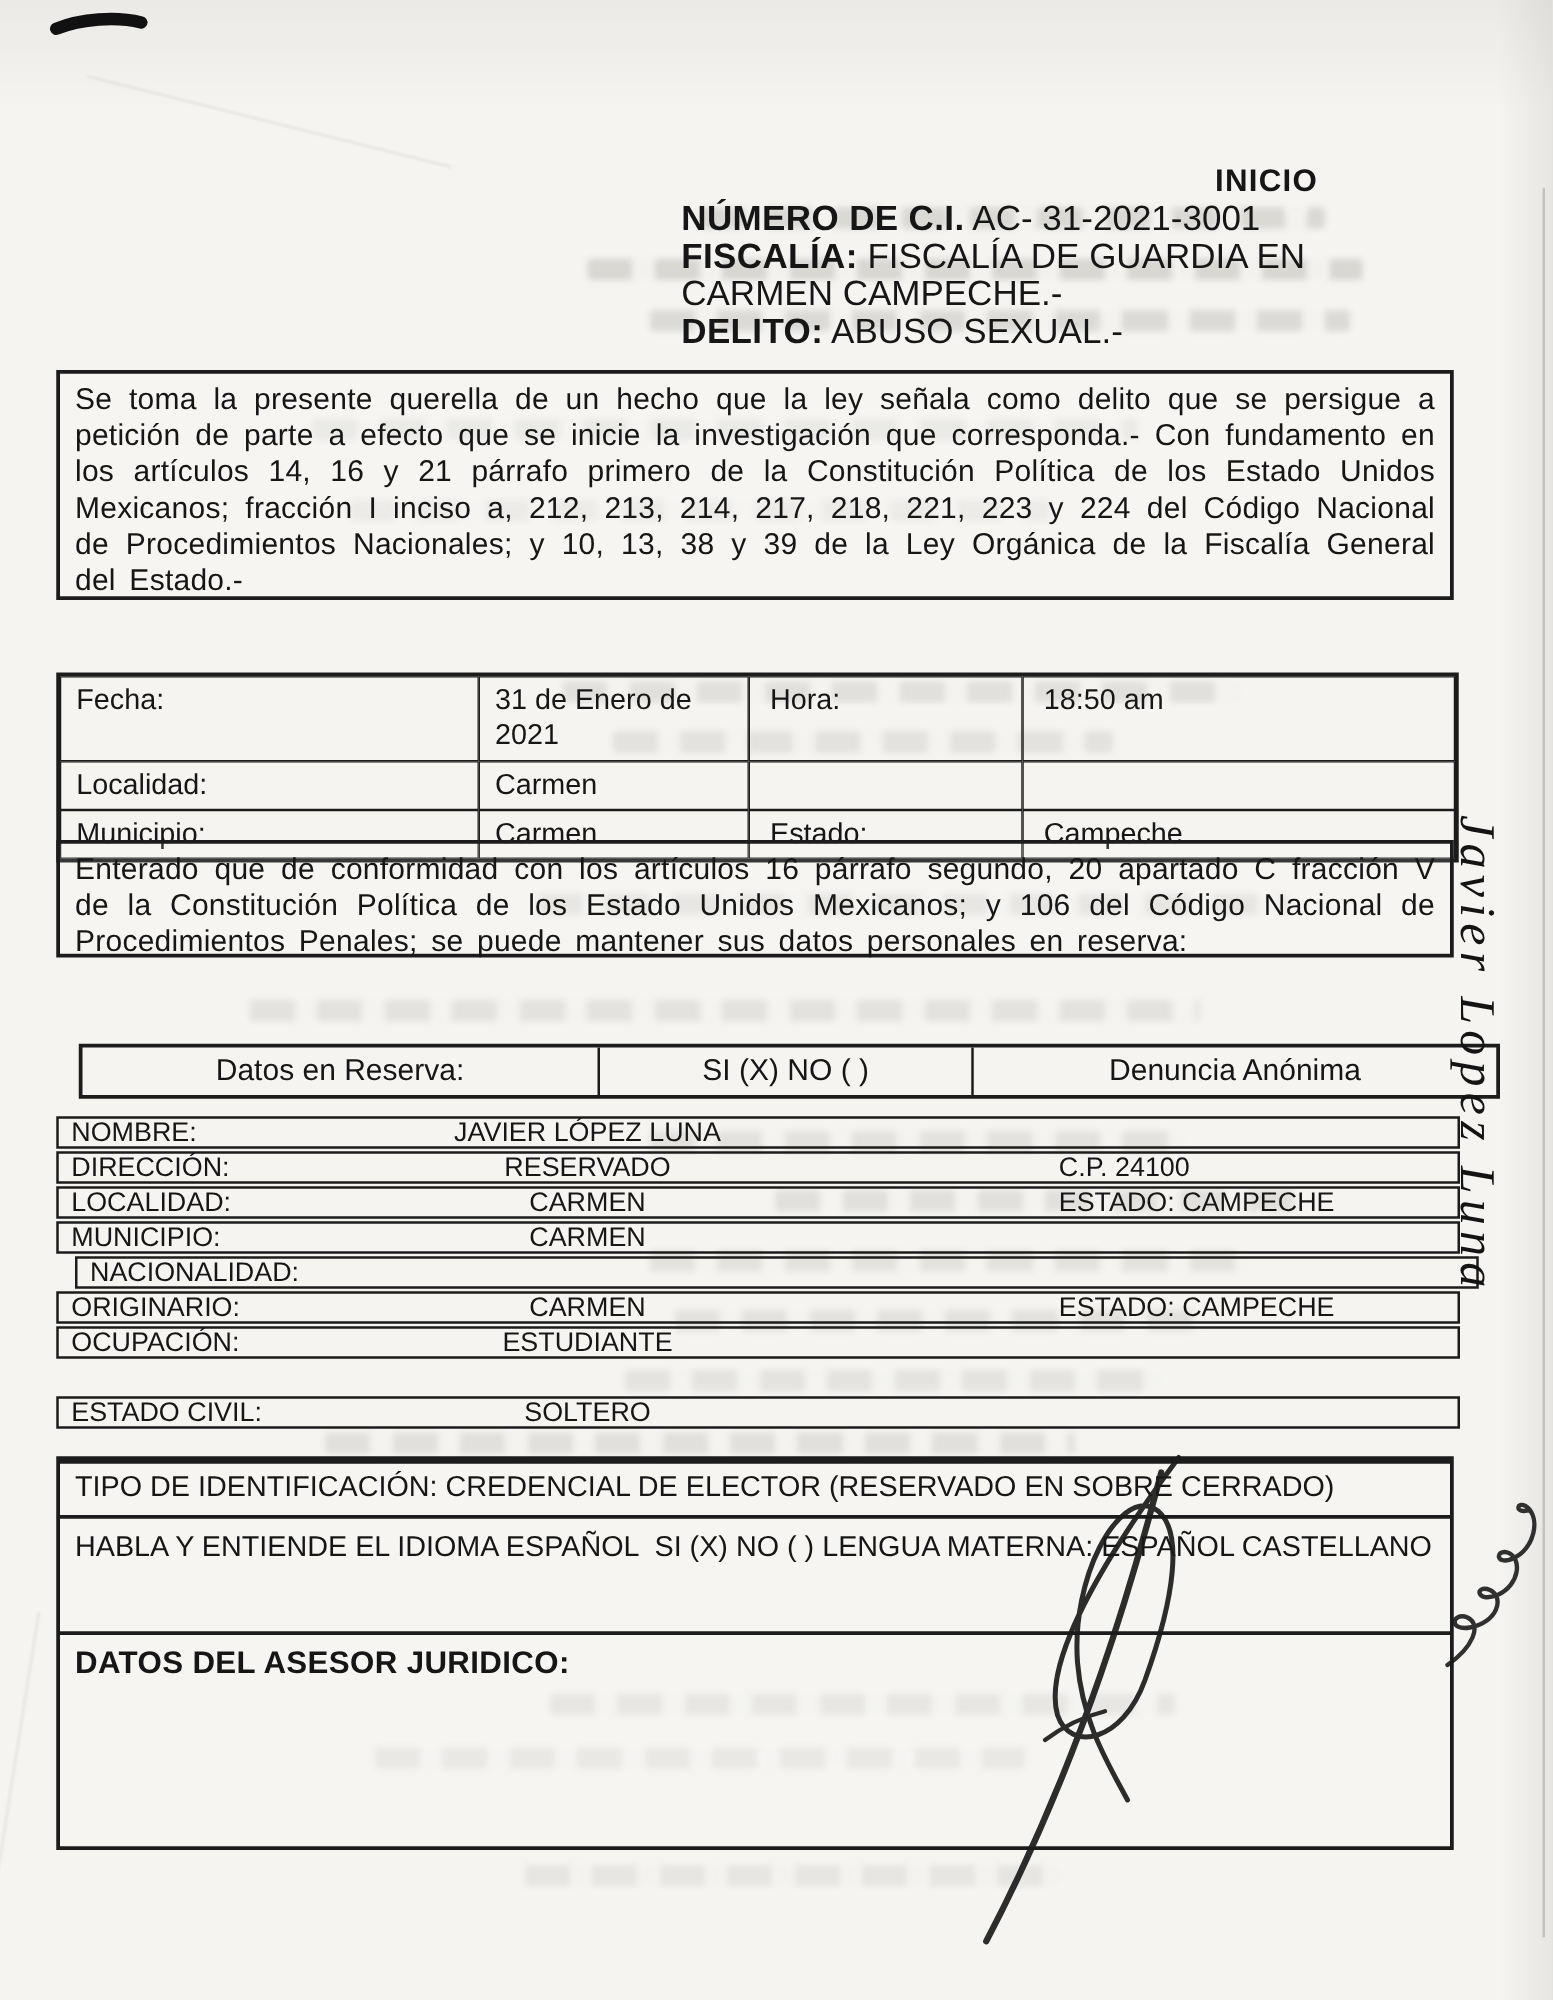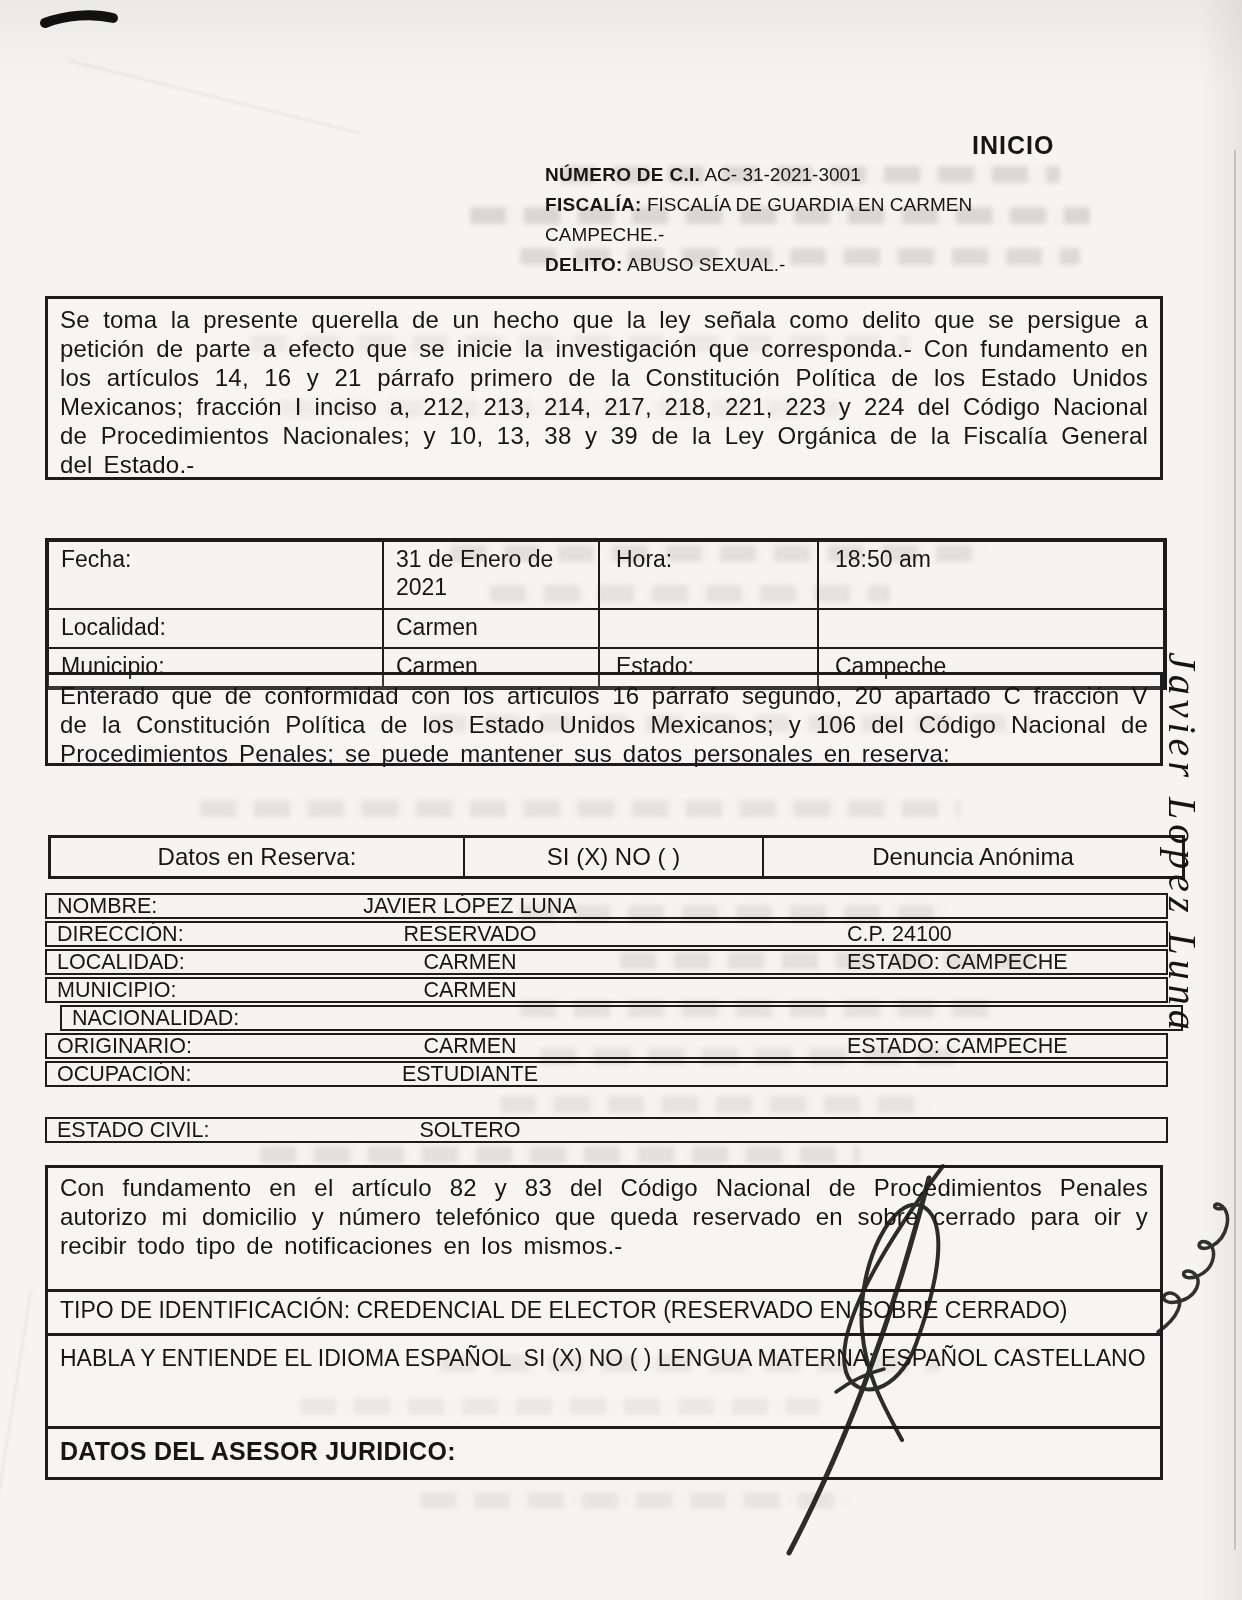--- a/index.html
+++ b/index.html
@@ -28,21 +28,21 @@
     position:absolute;background:rgba(90,88,84,0.10);
     transform-origin:left top;filter:blur(1px);
   }
   
   .inicio{
     position:absolute;left:972px;top:131px;
     font-size:25px;font-weight:bold;letter-spacing:1px;
   }
   .hdr{
     position:absolute;left:545px;top:160px;width:505px;
-    font-size:19px;line-height:30px;
+    font-size:28px;line-height:30px;
   }
   .hdr b{letter-spacing:.3px;}
   
   .pbox{
     position:absolute;left:45px;width:1118px;
     border:3px solid #1c1c1c;
     box-sizing:border-box;
     background:rgba(255,255,255,0.12);
   }
   .para{
@@ -57,21 +57,21 @@
     grid-template-columns:335px 216px 219px auto;
     grid-template-rows:68px 39px 39px;
   }
   .fcell{
     border:1.5px solid #1c1c1c;
     font-size:23px;line-height:28px;
     padding:3px 6px 0 12px;box-sizing:border-box;
   }
   
   .rbar{
-    position:absolute;left:48px;top:835px;width:1137px;height:44px;
+    position:absolute;left:63px;top:835px;width:1137px;height:44px;
     border:3px solid #1c1c1c;box-sizing:border-box;display:flex;
   }
   .rcell{
     font-size:24px;display:flex;align-items:center;justify-content:center;
     box-sizing:border-box;height:100%;
   }
   .rcell.c1{width:414px;border-right:2.5px solid #1c1c1c;}
   .rcell.c2{width:299px;border-right:2.5px solid #1c1c1c;}
   .rcell.c3{flex:1;}
   
@@ -205,23 +205,20 @@
       <span class="val">ESTUDIANTE</span>
       <span class="ext"></span>
     </div>
   <div class="prow" style="top:1117px;">
       <span class="lbl">ESTADO CIVIL:</span>
       <span class="val">SOLTERO</span>
       <span class="ext"></span>
     </div>
 
   <div class="pbox" style="top:1165px;height:315px;">
-    <div class="fsec first" style="height:121px;">
-      <div class="para" style="padding-top:5px;">Con fundamento en el artículo 82 y 83 del Código Nacional de Procedimientos Penales autorizo mi domicilio y número telefónico que queda reservado en sobre cerrado para oir y recibir todo tipo de notificaciones en los mismos.-</div>
-    </div>
     <div class="fsec" style="height:44px;">
       <div class="line-sm">TIPO DE IDENTIFICACIÓN: CREDENCIAL DE ELECTOR (RESERVADO EN SOBRE CERRADO)</div>
     </div>
     <div class="fsec" style="height:93px;">
       <div class="line-sm" style="line-height:40px;padding-top:2px;">HABLA Y ENTIENDE EL IDIOMA ESPAÑOL  SI (X) NO ( ) LENGUA MATERNA: ESPAÑOL CASTELLANO</div>
     </div>
     <div class="fsec" style="height:49px;">
       <div class="bold-line">DATOS DEL ASESOR JURIDICO:</div>
     </div>
   </div>

